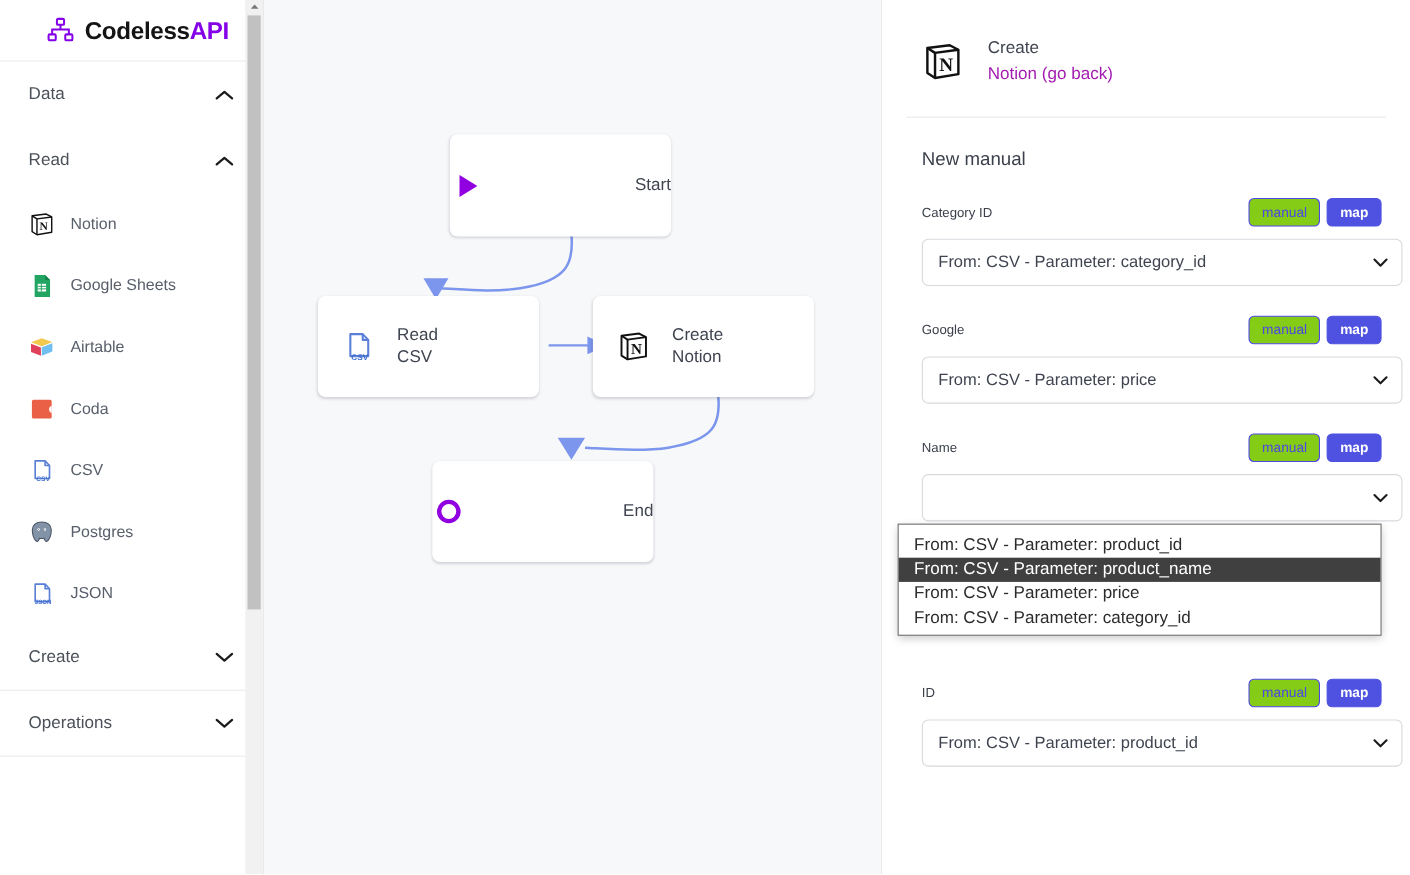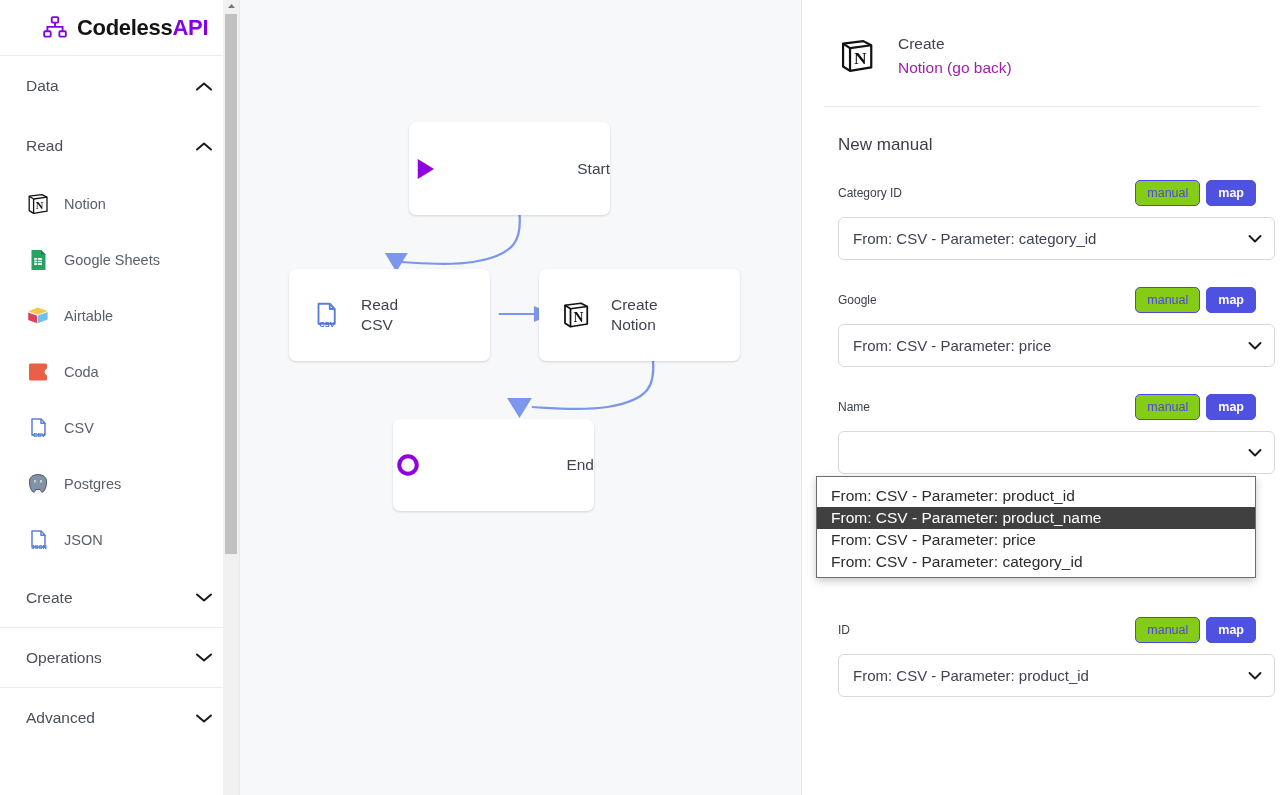--- a/index.html
+++ b/index.html
@@ -288,26 +288,20 @@
       </svg>
     </div>
 
     <div class="nav-section bordered">
       <span class="title">Operations</span>
       <svg class="chev" viewBox="0 0 18 11">
         <path d="M2 2.5 L9 8.5 L16 2.5" fill="none" stroke="#1b1b1b" stroke-width="2" stroke-linecap="round" stroke-linejoin="round"></path>
       </svg>
     </div>
 
-    <div class="nav-section">
-      <span class="title">Advanced</span>
-      <svg class="chev" viewBox="0 0 18 11">
-        <path d="M2 2.5 L9 8.5 L16 2.5" fill="none" stroke="#1b1b1b" stroke-width="2" stroke-linecap="round" stroke-linejoin="round"></path>
-      </svg>
-    </div>
 
     <div class="sb-track">
       <div class="sb-arrow">
         <svg width="9" height="6" viewBox="0 0 9 6">
             <path d="M4.5 1 L8 5 L1 5 Z" fill="#777"></path>
           </svg>
       </div>
       <div class="sb-thumb"></div>
     </div>
   </aside>

